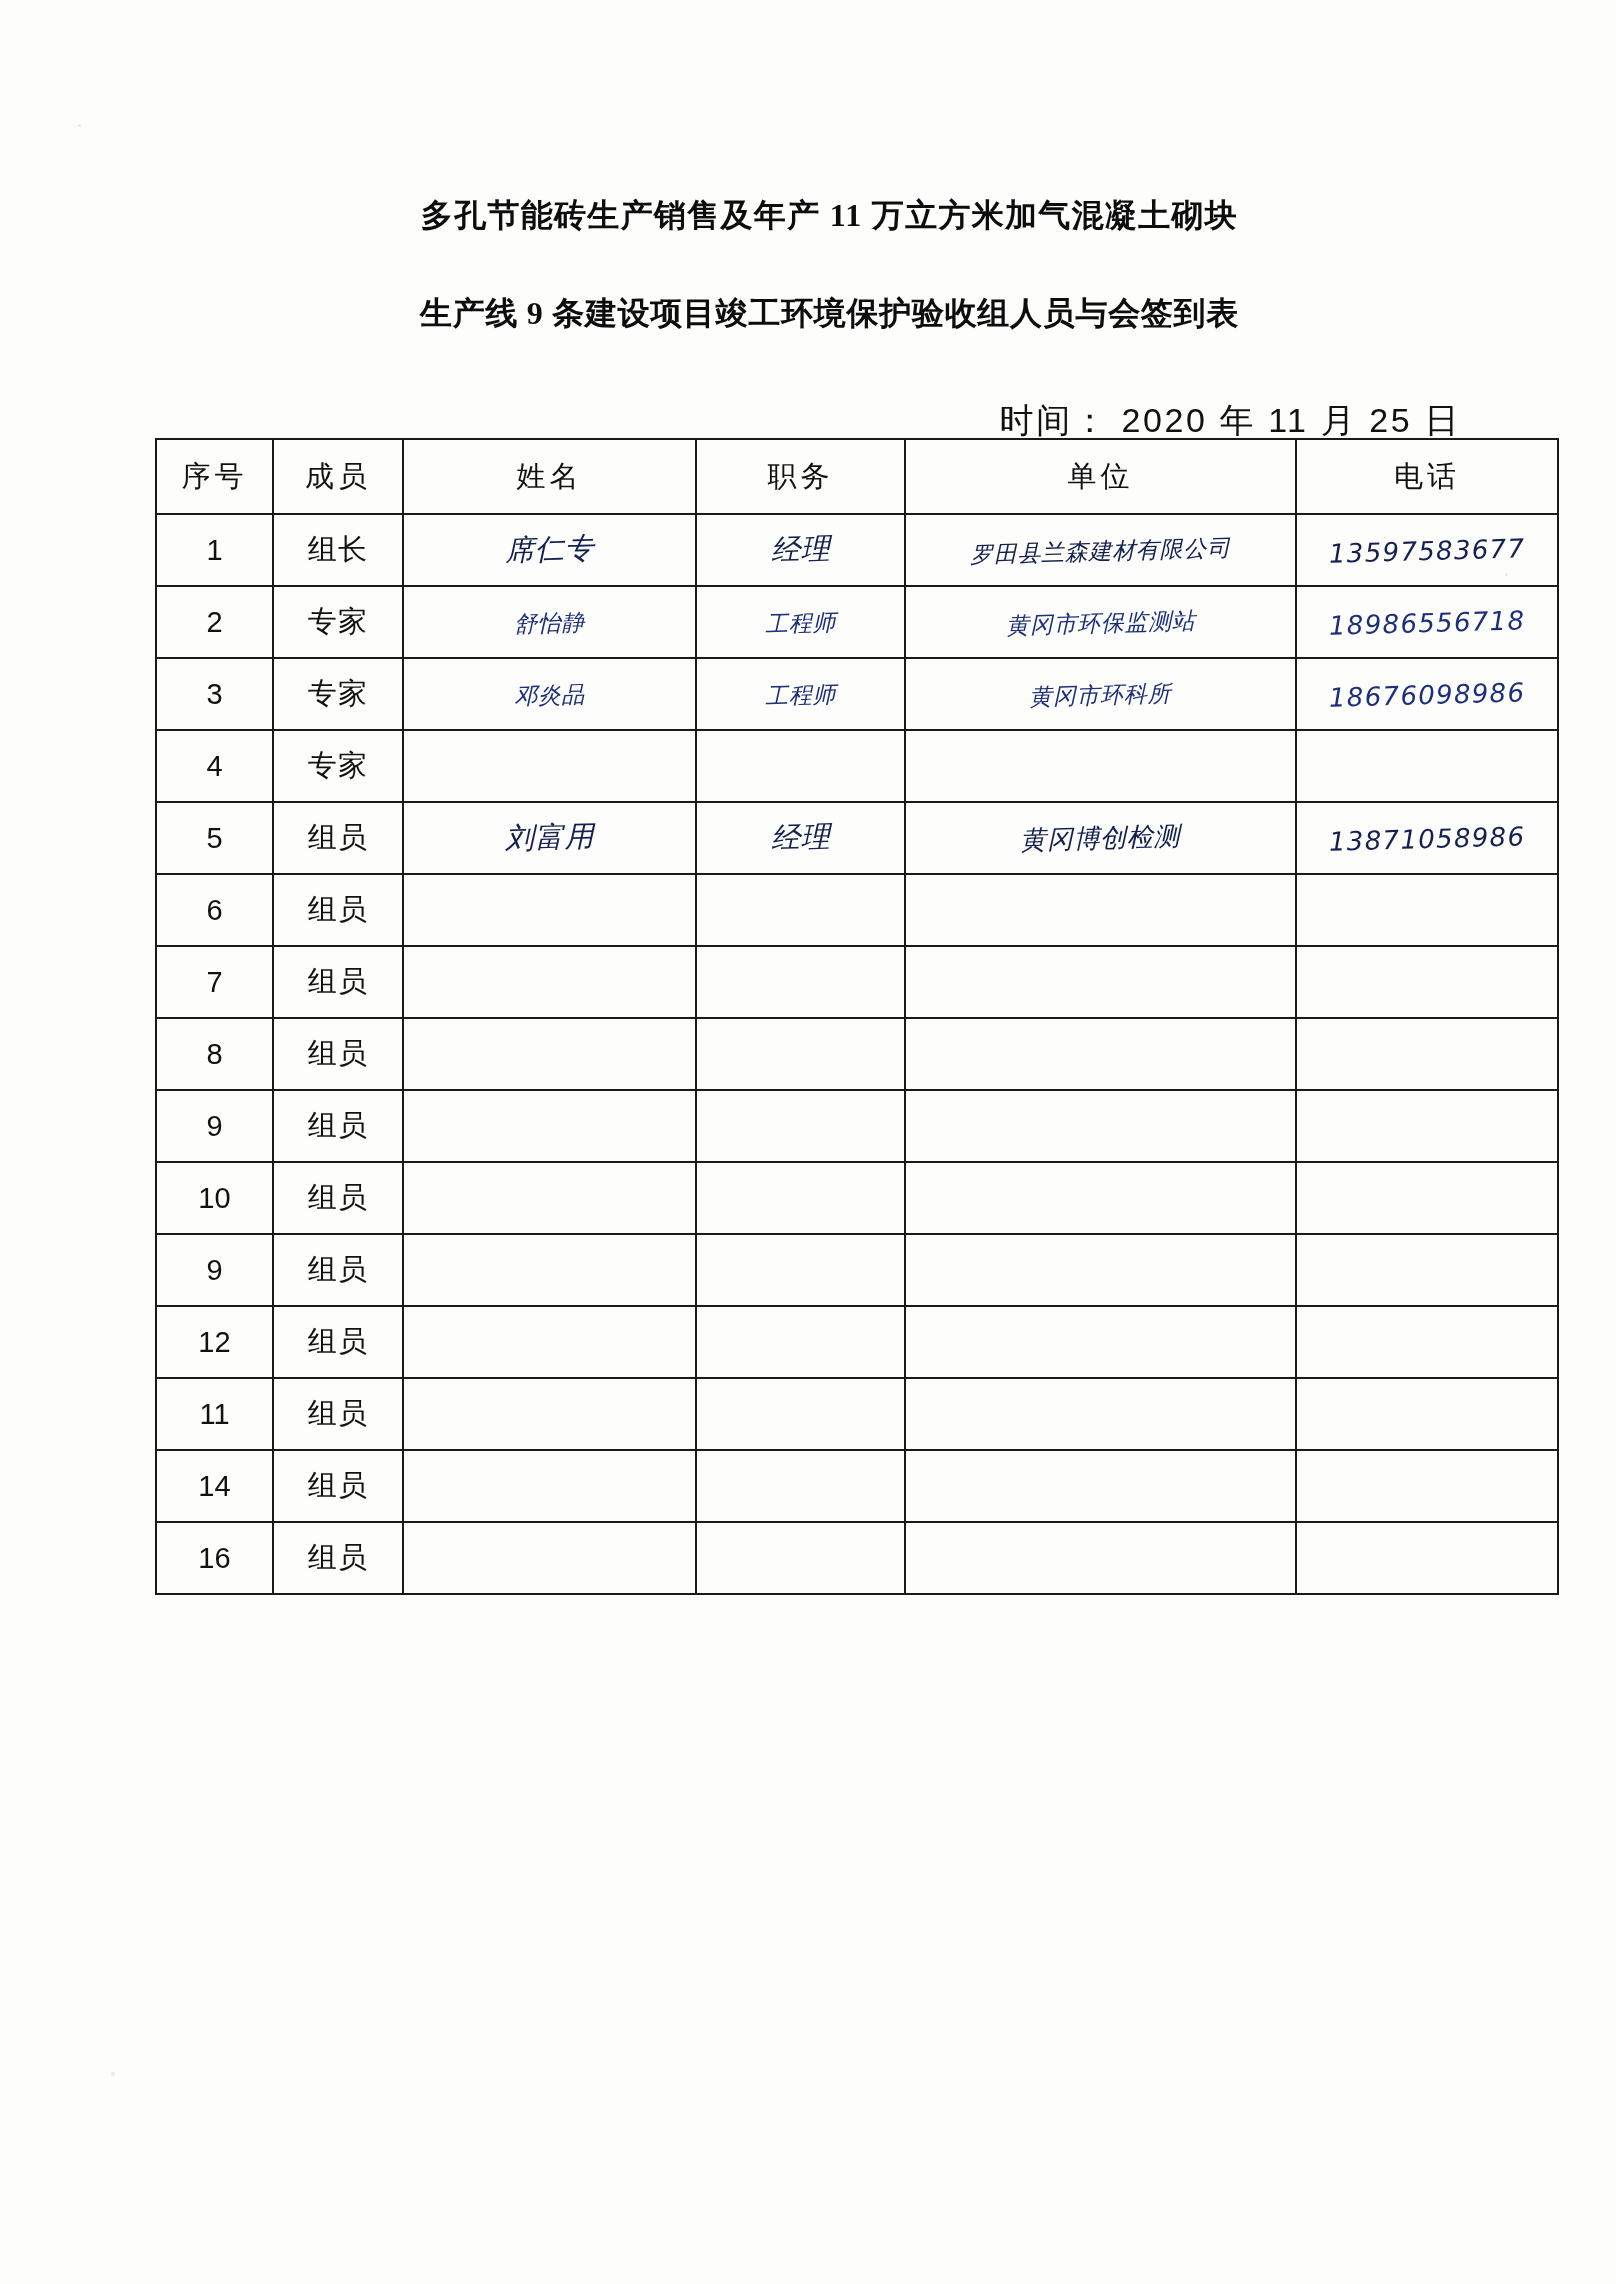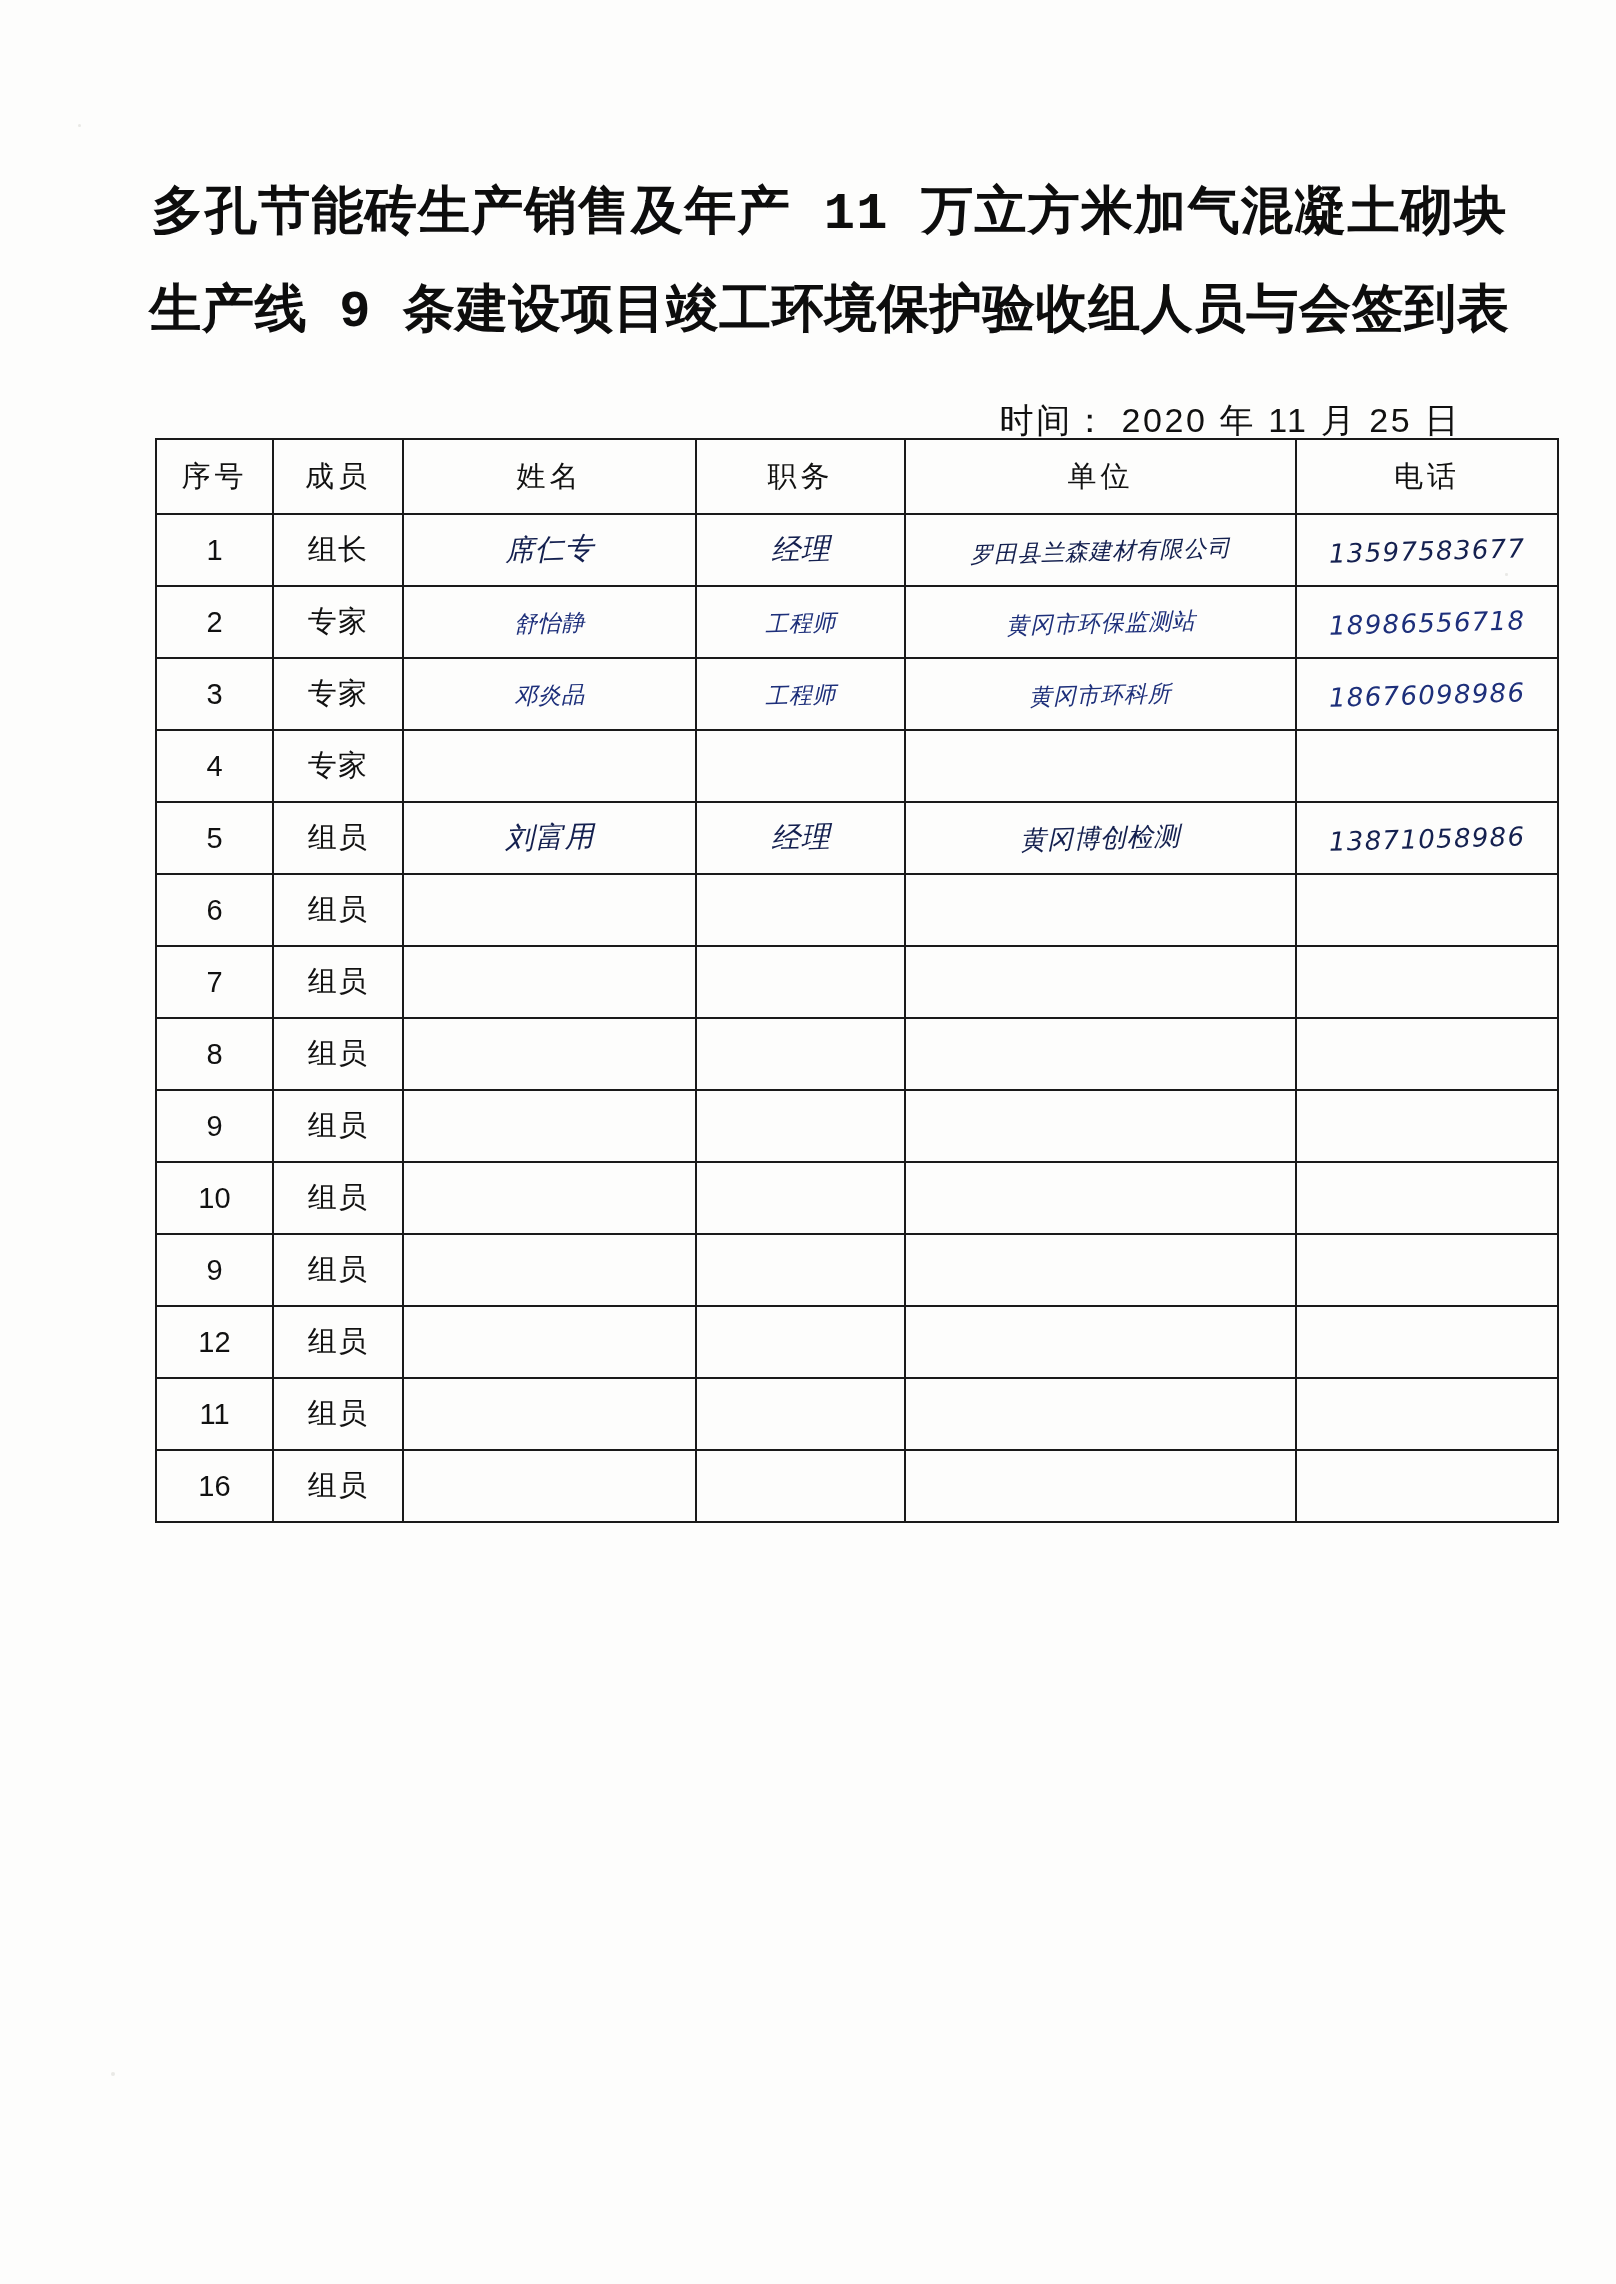--- a/index.html
+++ b/index.html
@@ -23,23 +23,23 @@
   }
   
   .title-wrap {
     position: absolute;
     top: 166px;
     left: 0;
     width: 1616px;
     text-align: center;
   }
   .title-line {
-    font-family: Liberation Mono, monospace;
+    font-family: Liberation Serif, serif;
     font-weight: bold;
-    font-size: 52px;
+    font-size: 32px;
     letter-spacing: 1.3px;
     line-height: 98px;
     color: #0d0d0d;
     padding-left: 43px;
   }
   .title-line.second {
     letter-spacing: 0.7px;
   }
   
   .date-line {
@@ -260,20 +260,28 @@
 
         <tr>
           <td class="idx">11</td>
           <td class="role">组员</td>
           <td class="hcell"></td>
           <td class="hcell"></td>
           <td class="hcell"></td>
           <td class="hcell"></td>
         </tr>
 
+        <tr>
+          <td class="idx">14</td>
+          <td class="role">组员</td>
+          <td class="hcell"></td>
+          <td class="hcell"></td>
+          <td class="hcell"></td>
+          <td class="hcell"></td>
+        </tr>
 
 
         <tr>
           <td class="idx">16</td>
           <td class="role">组员</td>
           <td class="hcell"></td>
           <td class="hcell"></td>
           <td class="hcell"></td>
           <td class="hcell"></td>
         </tr>

